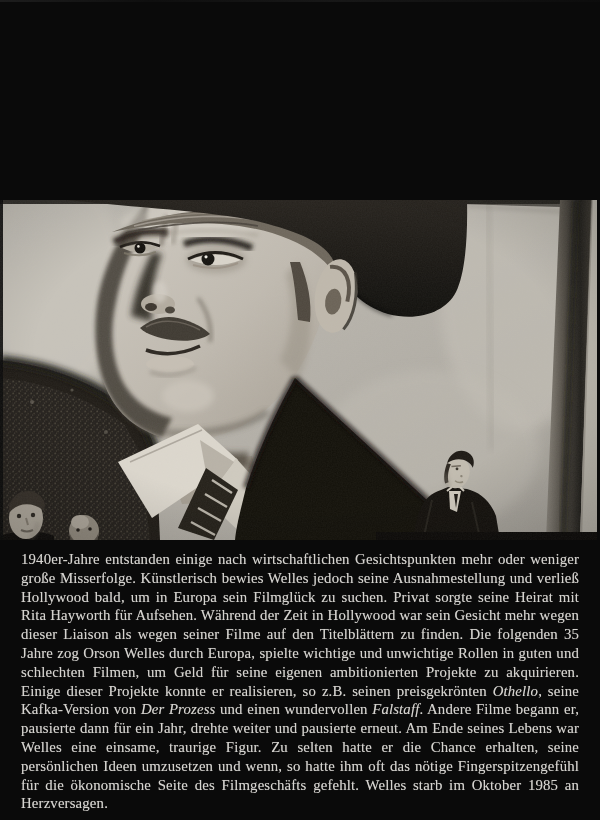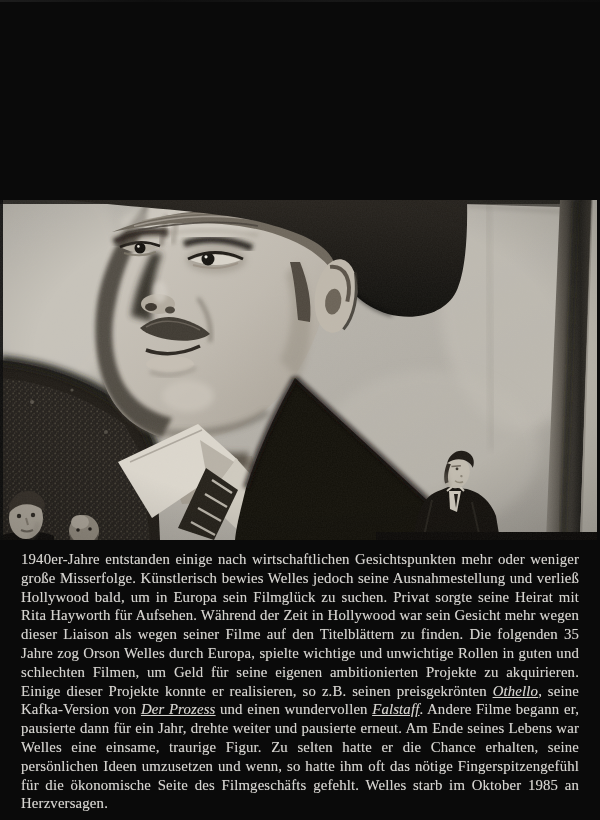--- a/index.html
+++ b/index.html
@@ -16,21 +16,21 @@
   .photo{position:absolute;top:200px;left:0;width:597px;height:340px;}
   .photo svg{display:block;width:100%;height:100%;}
   .text-block{
     position:absolute;top:550px;left:21px;width:558px;
     color:#d5d3cf;font-size:14.8px;line-height:18.8px;
     text-align:justify;letter-spacing:.15px;
     text-shadow:0 0 .7px rgba(235,233,228,.45);
     hyphens:auto;-webkit-hyphens:auto;
   }
   .text-block p{margin:0;}
-  .text-block em{font-style:italic;text-decoration:underline;}
+  .text-block em{font-style:italic;}
 </style>
 </head>
 <body>
 
 <div class="page" style="background: rgb(10, 10, 10);">
 
   <figure class="photo" style="margin:0">
     <svg viewBox="0 0 597 340" preserveAspectRatio="none" aria-hidden="true">
       <defs>
         <linearGradient id="bannerG" x1="0" y1="0" x2="1" y2="1">

